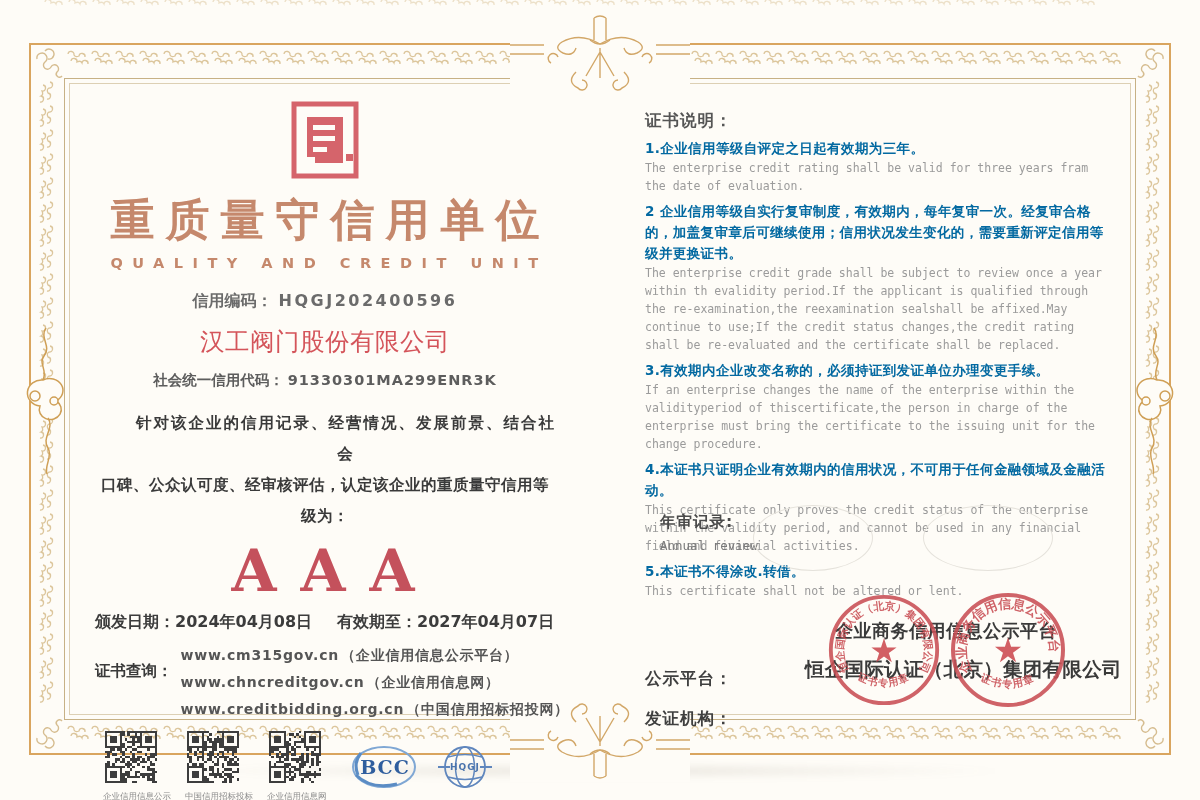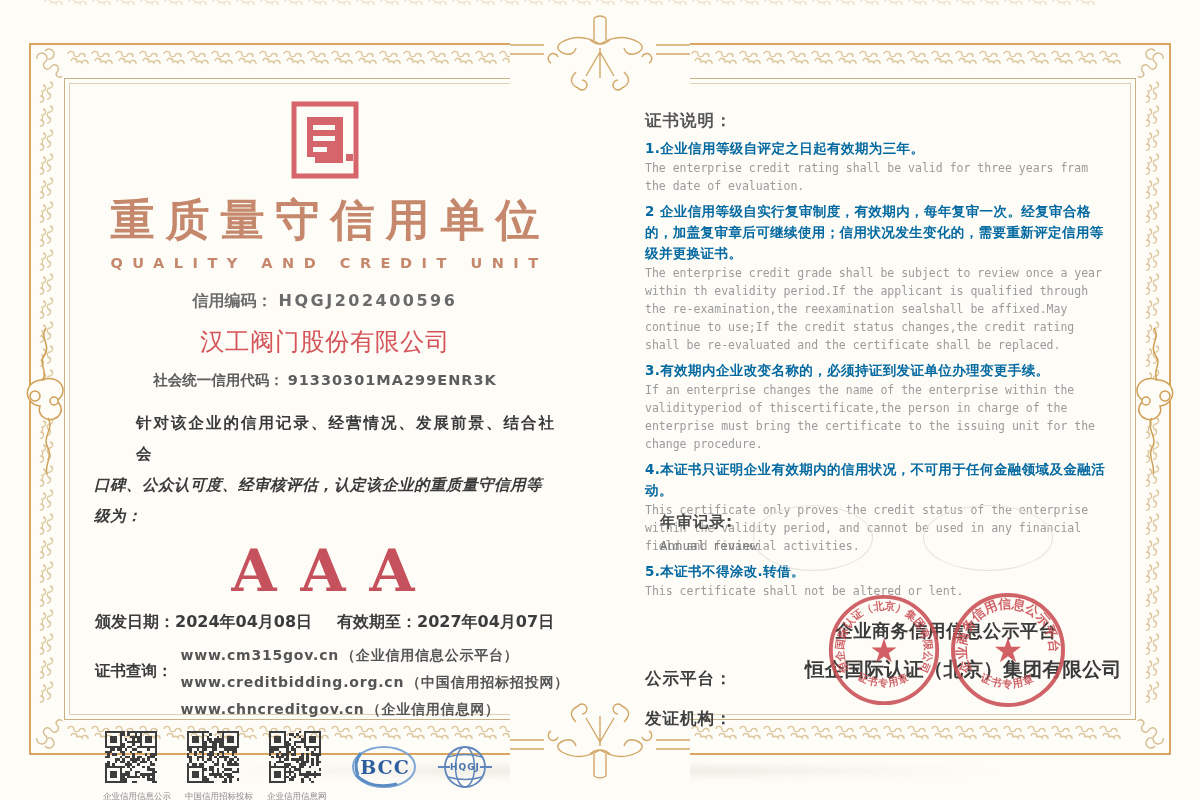--- a/index.html
+++ b/index.html
@@ -49,24 +49,24 @@
   .logo-wrap{margin:96px auto 0;width:90px;height:92px;}
   .cert-title{margin:6px 0 0;font-family:"DejaVu Serif",serif;font-weight:bold;
     font-size:44px;line-height:52px;color:#c5886c;letter-spacing:11px;padding-left:11px;}
   .cert-subtitle{margin-top:9px;font-size:14.5px;color:#c5886c;
     letter-spacing:9.5px;padding-left:8px;font-weight:bold;}
   .code-row{margin-top:20px;font-size:16px;font-weight:bold;color:#6b6b6b;}
   .code-row .code{letter-spacing:2.5px;margin-left:6px;}
   .company{margin-top:13px;font-size:24.5px;letter-spacing:.5px;color:#d4545a;font-weight:500;}
   .uscc{margin-top:13px;font-size:14.5px;font-weight:bold;color:#5d5d5d;}
   .uscc .val{letter-spacing:1px;margin-left:4px;}
-  .statement{margin:18px auto 0;width:462px;text-align:left;font-size:15.5px;
+  .statement{margin:18px auto 0;width:462px;text-align:center;font-size:15.5px;
     font-weight:bold;color:#3a3a3a;line-height:31px;}
   .statement .s1{padding-left:42px;letter-spacing:2px;}
-  .statement .s2{letter-spacing:.5px;font-style:italic;}
+  .statement .s2{letter-spacing:.5px;}
   .grade{margin-top:8px;font-family:"DejaVu Serif",serif;font-weight:bold;
     font-size:58px;line-height:62px;color:#c4515c;letter-spacing:24px;padding-left:20px;}
   .dates{margin:10px 0 0 30px;text-align:left;font-size:16px;font-weight:bold;color:#3c3c3c;}
   .dates .gap2{margin-left:25px;}
   .query{margin:9px 0 0 30px;text-align:left;display:flex;}
   .qlabel{font-size:15.5px;font-weight:bold;color:#3a3a3a;line-height:27px;flex:0 0 auto;margin-top:16px;}
   .qlines{margin-left:8px;}
   .qlines div{font-size:14px;line-height:27px;font-weight:bold;color:#555;letter-spacing:.8px;}
   .qlines .url{margin-right:2px;}
   .qr-row{margin:8px 0 0 38px;display:flex;align-items:center;text-align:left;}
@@ -963,22 +963,22 @@
     <div class="grade">AAA</div>
 
     <div class="dates">
       <span>颁发日期：</span><span>2024年04月08日</span><span class="gap2">有效期至：</span><span>2027年04月07日</span>
     </div>
 
     <div class="query">
       <span class="qlabel">证书查询：</span>
       <div class="qlines">
         <div><span class="url">www.cm315gov.cn</span><span>（企业信用信息公示平台）</span></div>
+        <div><span class="url">www.chncreditgov.cn</span><span>（企业信用信息网）</span></div>
         <div><span class="url">www.creditbidding.org.cn</span><span>（中国信用招标招投网）</span></div>
-        <div><span class="url">www.chncreditgov.cn</span><span>（企业信用信息网）</span></div>
       </div>
     </div>
 
     <div class="qr-row">
       <div class="qr-item">
         <svg class="qr" viewBox="0 0 21 21" shape-rendering="crispEdges">
             <rect x="0" y="0" width="1" height="1"></rect>
             <rect x="1" y="0" width="1" height="1"></rect>
             <rect x="2" y="0" width="1" height="1"></rect>
             <rect x="3" y="0" width="1" height="1"></rect>

